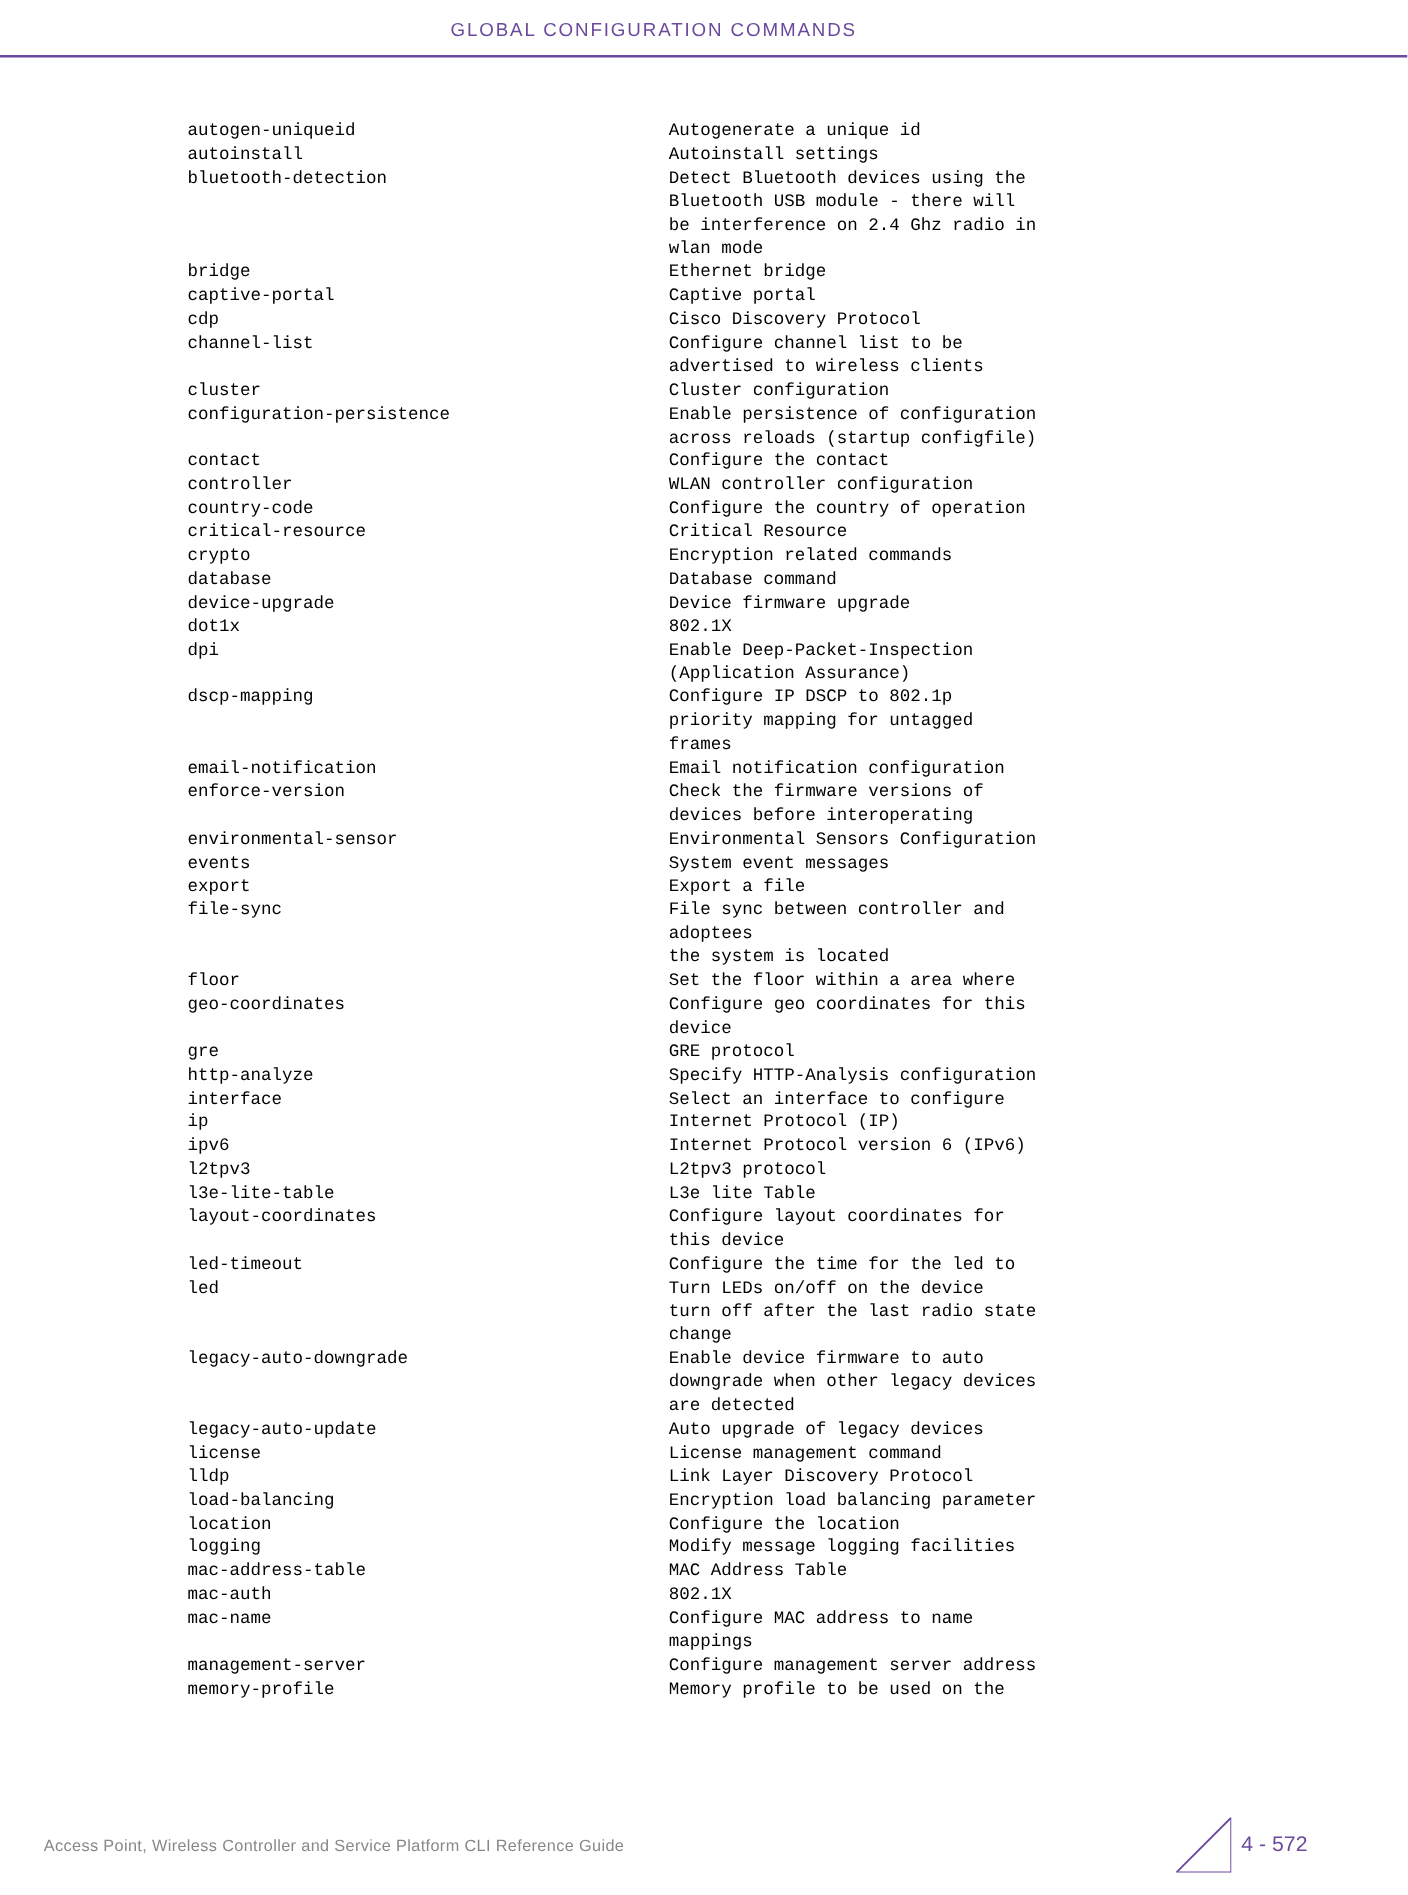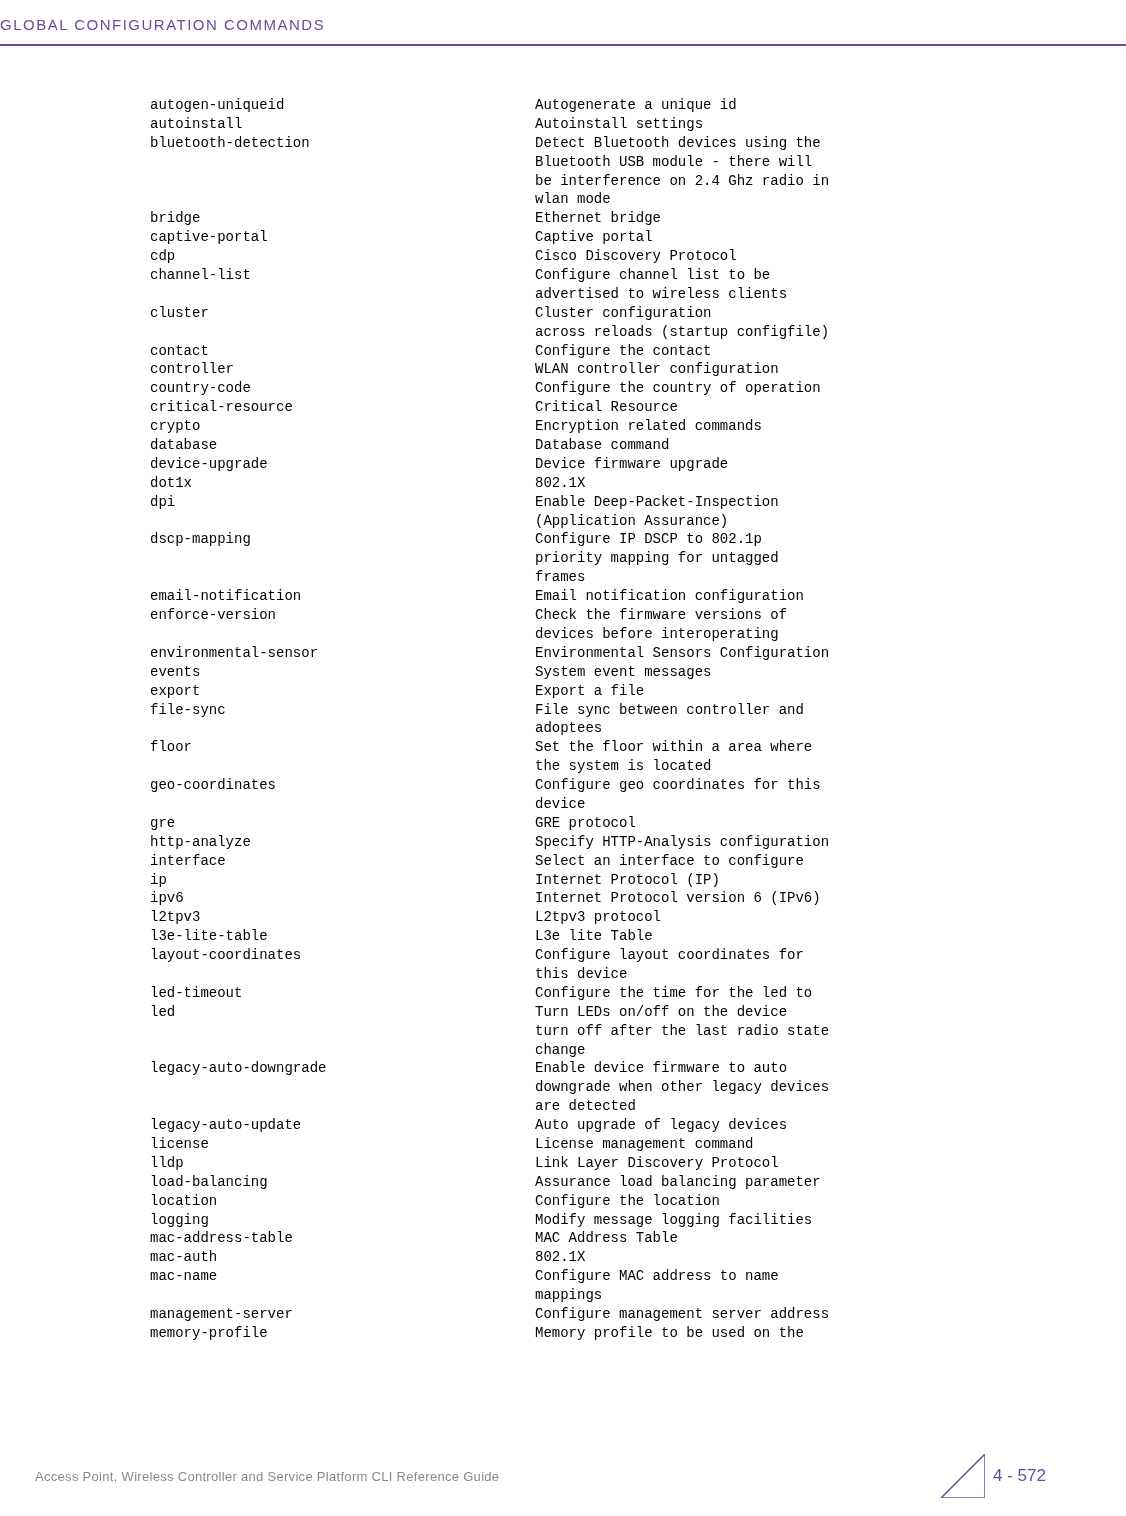--- a/index.html
+++ b/index.html
@@ -8,21 +8,21 @@
       box-sizing: border-box;
     }
     body {
       width: 1126px;
       height: 1516px;
       background: white;
       font-family: Arial, sans-serif;
       position: relative;
     }
     .header {
-      text-align: left;
+      text-align: center;
       padding: 16px 80px 10px 0;
       border-bottom: 2px solid #6b4a9e;
     }
     .header-text {
       color: #6b4a9e;
       font-size: 15px;
       letter-spacing: 1.5px;
       font-weight: 400;
     }
     .content {
@@ -90,20 +90,21 @@
       <div class="cmd-row"><span class="cmd-name">bluetooth-detection</span><span class="cmd-desc">Detect Bluetooth devices using the</span></div>
       <div class="cmd-row"><span class="cmd-name"></span><span class="cmd-desc">Bluetooth USB module - there will</span></div>
       <div class="cmd-row"><span class="cmd-name"></span><span class="cmd-desc">be interference on 2.4 Ghz radio in</span></div>
       <div class="cmd-row"><span class="cmd-name"></span><span class="cmd-desc">wlan mode</span></div>
       <div class="cmd-row"><span class="cmd-name">bridge</span><span class="cmd-desc">Ethernet bridge</span></div>
       <div class="cmd-row"><span class="cmd-name">captive-portal</span><span class="cmd-desc">Captive portal</span></div>
       <div class="cmd-row"><span class="cmd-name">cdp</span><span class="cmd-desc">Cisco Discovery Protocol</span></div>
       <div class="cmd-row"><span class="cmd-name">channel-list</span><span class="cmd-desc">Configure channel list to be</span></div>
       <div class="cmd-row"><span class="cmd-name"></span><span class="cmd-desc">advertised to wireless clients</span></div>
       <div class="cmd-row"><span class="cmd-name">cluster</span><span class="cmd-desc">Cluster configuration</span></div>
+      <div class="cmd-row"><span class="cmd-name">configuration-persistence</span><span class="cmd-desc">Enable persistence of configuration</span></div>
       <div class="cmd-row"><span class="cmd-name"></span><span class="cmd-desc">across reloads (startup configfile)</span></div>
       <div class="cmd-row"><span class="cmd-name">contact</span><span class="cmd-desc">Configure the contact</span></div>
       <div class="cmd-row"><span class="cmd-name">controller</span><span class="cmd-desc">WLAN controller configuration</span></div>
       <div class="cmd-row"><span class="cmd-name">country-code</span><span class="cmd-desc">Configure the country of operation</span></div>
       <div class="cmd-row"><span class="cmd-name">critical-resource</span><span class="cmd-desc">Critical Resource</span></div>
       <div class="cmd-row"><span class="cmd-name">crypto</span><span class="cmd-desc">Encryption related commands</span></div>
       <div class="cmd-row"><span class="cmd-name">database</span><span class="cmd-desc">Database command</span></div>
       <div class="cmd-row"><span class="cmd-name">device-upgrade</span><span class="cmd-desc">Device firmware upgrade</span></div>
       <div class="cmd-row"><span class="cmd-name">dot1x</span><span class="cmd-desc">802.1X</span></div>
       <div class="cmd-row"><span class="cmd-name">dpi</span><span class="cmd-desc">Enable Deep-Packet-Inspection</span></div>
@@ -112,22 +113,22 @@
       <div class="cmd-row"><span class="cmd-name"></span><span class="cmd-desc">priority mapping for untagged</span></div>
       <div class="cmd-row"><span class="cmd-name"></span><span class="cmd-desc">frames</span></div>
       <div class="cmd-row"><span class="cmd-name">email-notification</span><span class="cmd-desc">Email notification configuration</span></div>
       <div class="cmd-row"><span class="cmd-name">enforce-version</span><span class="cmd-desc">Check the firmware versions of</span></div>
       <div class="cmd-row"><span class="cmd-name"></span><span class="cmd-desc">devices before interoperating</span></div>
       <div class="cmd-row"><span class="cmd-name">environmental-sensor</span><span class="cmd-desc">Environmental Sensors Configuration</span></div>
       <div class="cmd-row"><span class="cmd-name">events</span><span class="cmd-desc">System event messages</span></div>
       <div class="cmd-row"><span class="cmd-name">export</span><span class="cmd-desc">Export a file</span></div>
       <div class="cmd-row"><span class="cmd-name">file-sync</span><span class="cmd-desc">File sync between controller and</span></div>
       <div class="cmd-row"><span class="cmd-name"></span><span class="cmd-desc">adoptees</span></div>
+      <div class="cmd-row"><span class="cmd-name"></span><span class="cmd-desc">the system is located</span></div>
       <div class="cmd-row"><span class="cmd-name">floor</span><span class="cmd-desc">Set the floor within a area where</span></div>
-      <div class="cmd-row"><span class="cmd-name"></span><span class="cmd-desc">the system is located</span></div>
       <div class="cmd-row"><span class="cmd-name">geo-coordinates</span><span class="cmd-desc">Configure geo coordinates for this</span></div>
       <div class="cmd-row"><span class="cmd-name"></span><span class="cmd-desc">device</span></div>
       <div class="cmd-row"><span class="cmd-name">gre</span><span class="cmd-desc">GRE protocol</span></div>
       <div class="cmd-row"><span class="cmd-name">http-analyze</span><span class="cmd-desc">Specify HTTP-Analysis configuration</span></div>
       <div class="cmd-row"><span class="cmd-name">interface</span><span class="cmd-desc">Select an interface to configure</span></div>
       <div class="cmd-row"><span class="cmd-name">ip</span><span class="cmd-desc">Internet Protocol (IP)</span></div>
       <div class="cmd-row"><span class="cmd-name">ipv6</span><span class="cmd-desc">Internet Protocol version 6 (IPv6)</span></div>
       <div class="cmd-row"><span class="cmd-name">l2tpv3</span><span class="cmd-desc">L2tpv3 protocol</span></div>
       <div class="cmd-row"><span class="cmd-name">l3e-lite-table</span><span class="cmd-desc">L3e lite Table</span></div>
       <div class="cmd-row"><span class="cmd-name">layout-coordinates</span><span class="cmd-desc">Configure layout coordinates for</span></div>
@@ -135,21 +136,21 @@
       <div class="cmd-row"><span class="cmd-name">led-timeout</span><span class="cmd-desc">Configure the time for the led to</span></div>
       <div class="cmd-row"><span class="cmd-name">led</span><span class="cmd-desc">Turn LEDs on/off on the device</span></div>
       <div class="cmd-row"><span class="cmd-name"></span><span class="cmd-desc">turn off after the last radio state</span></div>
       <div class="cmd-row"><span class="cmd-name"></span><span class="cmd-desc">change</span></div>
       <div class="cmd-row"><span class="cmd-name">legacy-auto-downgrade</span><span class="cmd-desc">Enable device firmware to auto</span></div>
       <div class="cmd-row"><span class="cmd-name"></span><span class="cmd-desc">downgrade when other legacy devices</span></div>
       <div class="cmd-row"><span class="cmd-name"></span><span class="cmd-desc">are detected</span></div>
       <div class="cmd-row"><span class="cmd-name">legacy-auto-update</span><span class="cmd-desc">Auto upgrade of legacy devices</span></div>
       <div class="cmd-row"><span class="cmd-name">license</span><span class="cmd-desc">License management command</span></div>
       <div class="cmd-row"><span class="cmd-name">lldp</span><span class="cmd-desc">Link Layer Discovery Protocol</span></div>
-      <div class="cmd-row"><span class="cmd-name">load-balancing</span><span class="cmd-desc">Assurance load balancing parameter</span></div>
+      <div class="cmd-row"><span class="cmd-name">load-balancing</span><span class="cmd-desc">Encryption load balancing parameter</span></div>
       <div class="cmd-row"><span class="cmd-name">location</span><span class="cmd-desc">Configure the location</span></div>
       <div class="cmd-row"><span class="cmd-name">logging</span><span class="cmd-desc">Modify message logging facilities</span></div>
       <div class="cmd-row"><span class="cmd-name">mac-address-table</span><span class="cmd-desc">MAC Address Table</span></div>
       <div class="cmd-row"><span class="cmd-name">mac-auth</span><span class="cmd-desc">802.1X</span></div>
       <div class="cmd-row"><span class="cmd-name">mac-name</span><span class="cmd-desc">Configure MAC address to name</span></div>
       <div class="cmd-row"><span class="cmd-name"></span><span class="cmd-desc">mappings</span></div>
       <div class="cmd-row"><span class="cmd-name">management-server</span><span class="cmd-desc">Configure management server address</span></div>
       <div class="cmd-row"><span class="cmd-name">memory-profile</span><span class="cmd-desc">Memory profile to be used on the</span></div>
     </div>
 </div>

